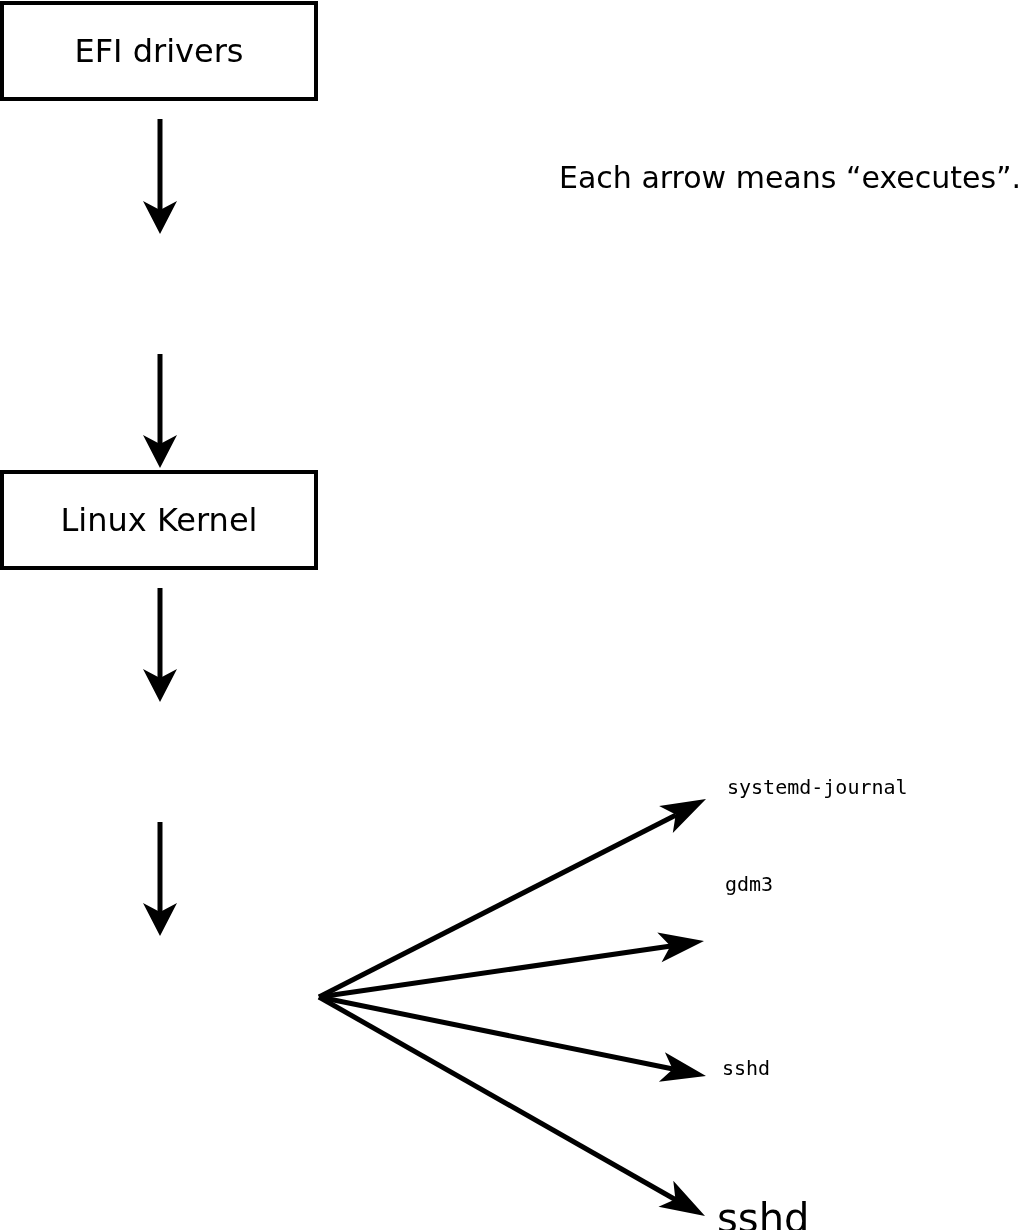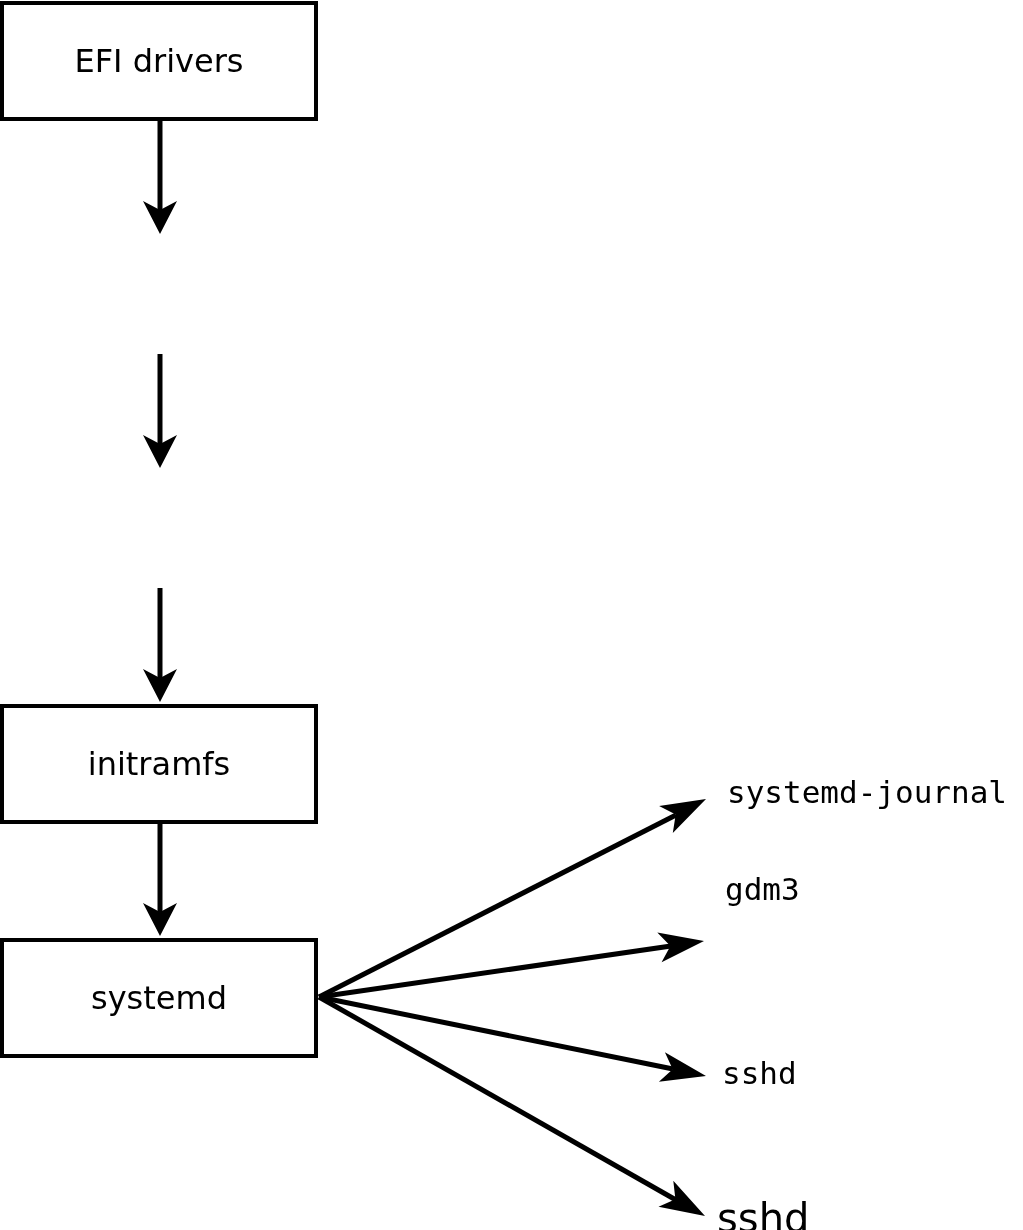--- a/index.html
+++ b/index.html
@@ -18,21 +18,21 @@
   }
   #wires {
     position: absolute;
     left: 0; top: 0;
     width: 1023px; height: 1230px;
   }
   .node {
     position: absolute;
     left: 0;
     width: 318px;
-    height: 120px;
+    height: 100px;
     box-sizing: border-box;
     border: 4px solid #000000;
     background: #ffffff;
     display: flex;
     align-items: center;
     justify-content: center;
   }
   .node span {
     font-size: 32px;
     line-height: 1;
@@ -42,21 +42,21 @@
     position: absolute;
     left: 559px;
     top: 163px;
     font-size: 30px;
     line-height: 1;
     white-space: nowrap;
   }
   .proc {
     position: absolute;
     font-family: "DejaVu Sans Mono", monospace;
-    font-size: 31px;
+    font-size: 20px;
     line-height: 1;
     white-space: nowrap;
   }
   .proc.sans {
     font-family: "DejaVu Sans", sans-serif;
     font-size: 40px;
   }
 </style>
 </head>
 <body>
@@ -86,26 +86,24 @@
       <polygon points="706,799 659.1,806.1 675.7,814.5 672.8,832.9"></polygon>
       <polygon points="704,941 657.3,932.6 670.4,945.9 661.6,962.3"></polygon>
       <polygon points="706,1076 664.9,1052.3 672.7,1069.2 658.9,1081.7"></polygon>
       <polygon points="705,1216 673.3,1180.7 675.4,1199.2 658.5,1206.8"></polygon>
     </g>
   </svg>
 
   <div class="node" style="top:1px">
     <span>EFI drivers</span>
   </div>
-  <div class="node" style="top:704px">
-    <span>initramfs</span>
-  </div>
-  <div class="node" style="top:938px">
-    <span>systemd</span>
+  <div class="node" style="top:470px">
+    <span>Linux Kernel</span>
   </div>
 
+  <div class="note">Each arrow means “executes”.</div>
 
   <div class="proc" style="left:727px; top:777px">systemd-journal</div>
   <div class="proc" style="left:725px; top:874px">gdm3</div>
   <div class="proc" style="left:722px; top:1058px">sshd</div>
   <div class="proc sans" style="left:717px; top:1198px">sshd</div>
 
 </div>
 
 </body></html>

